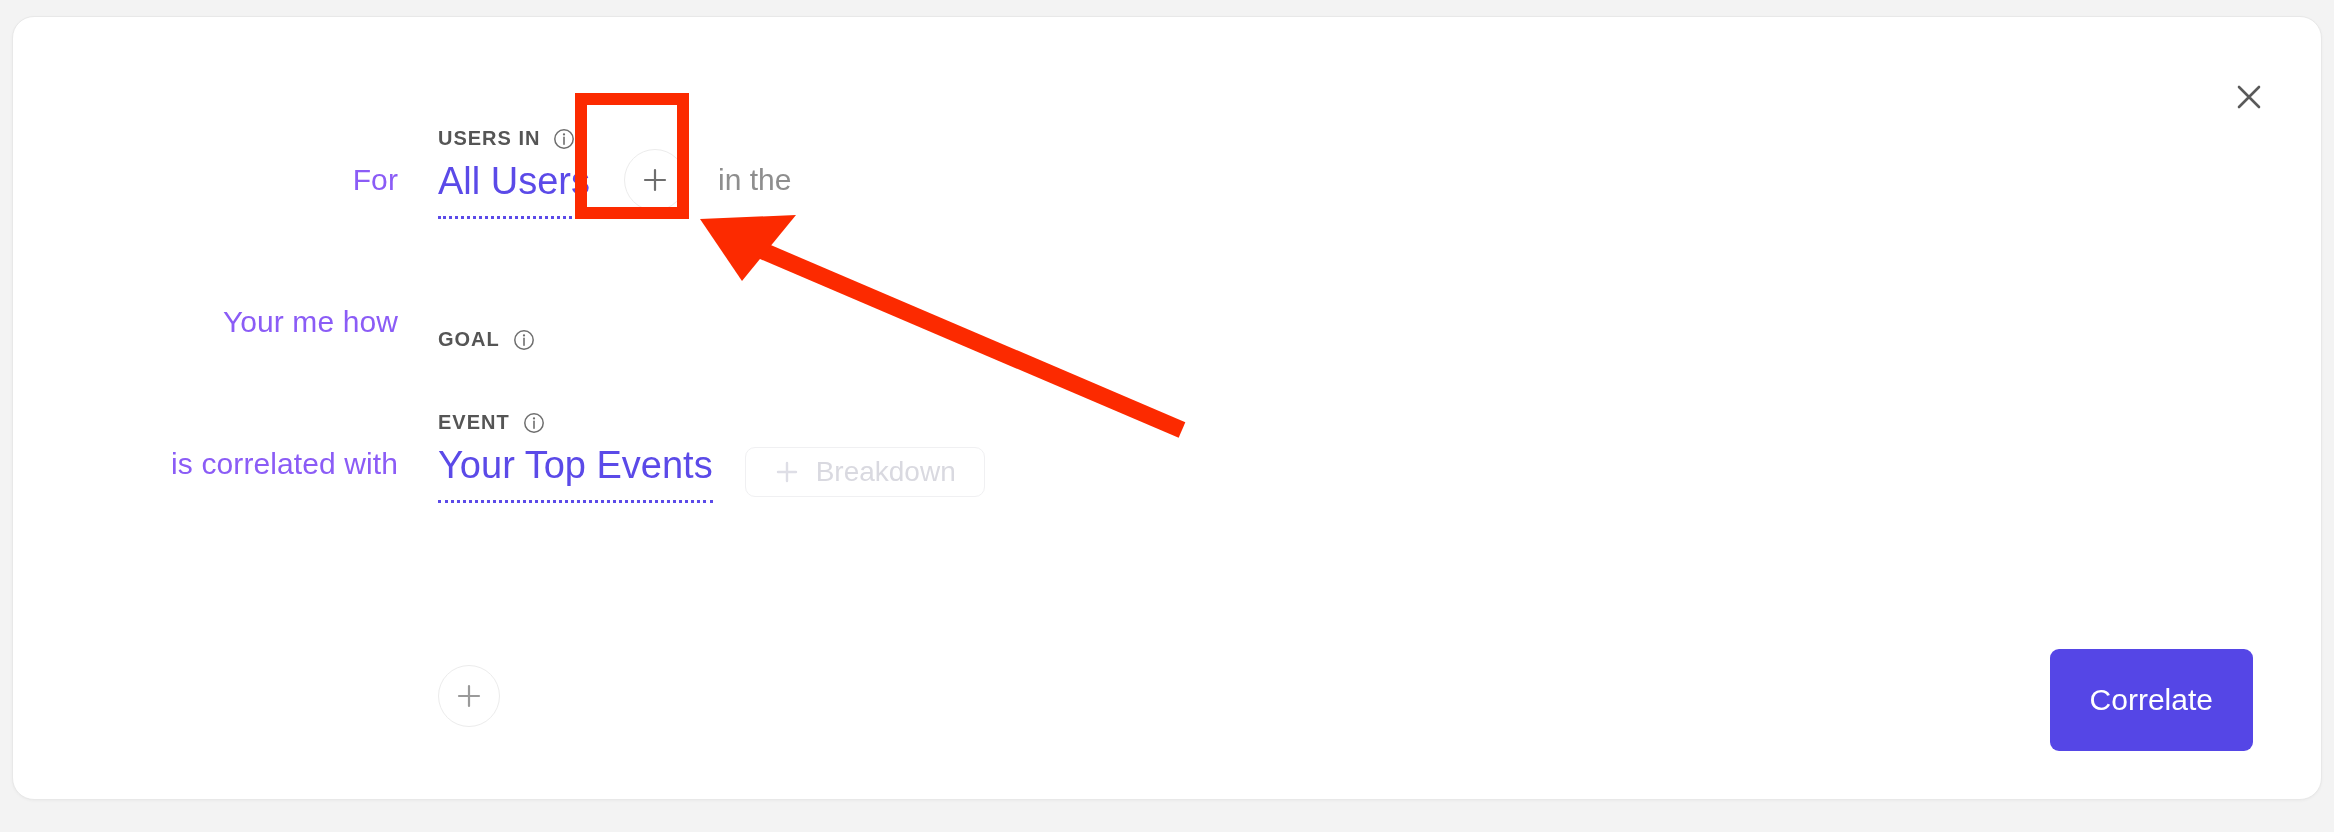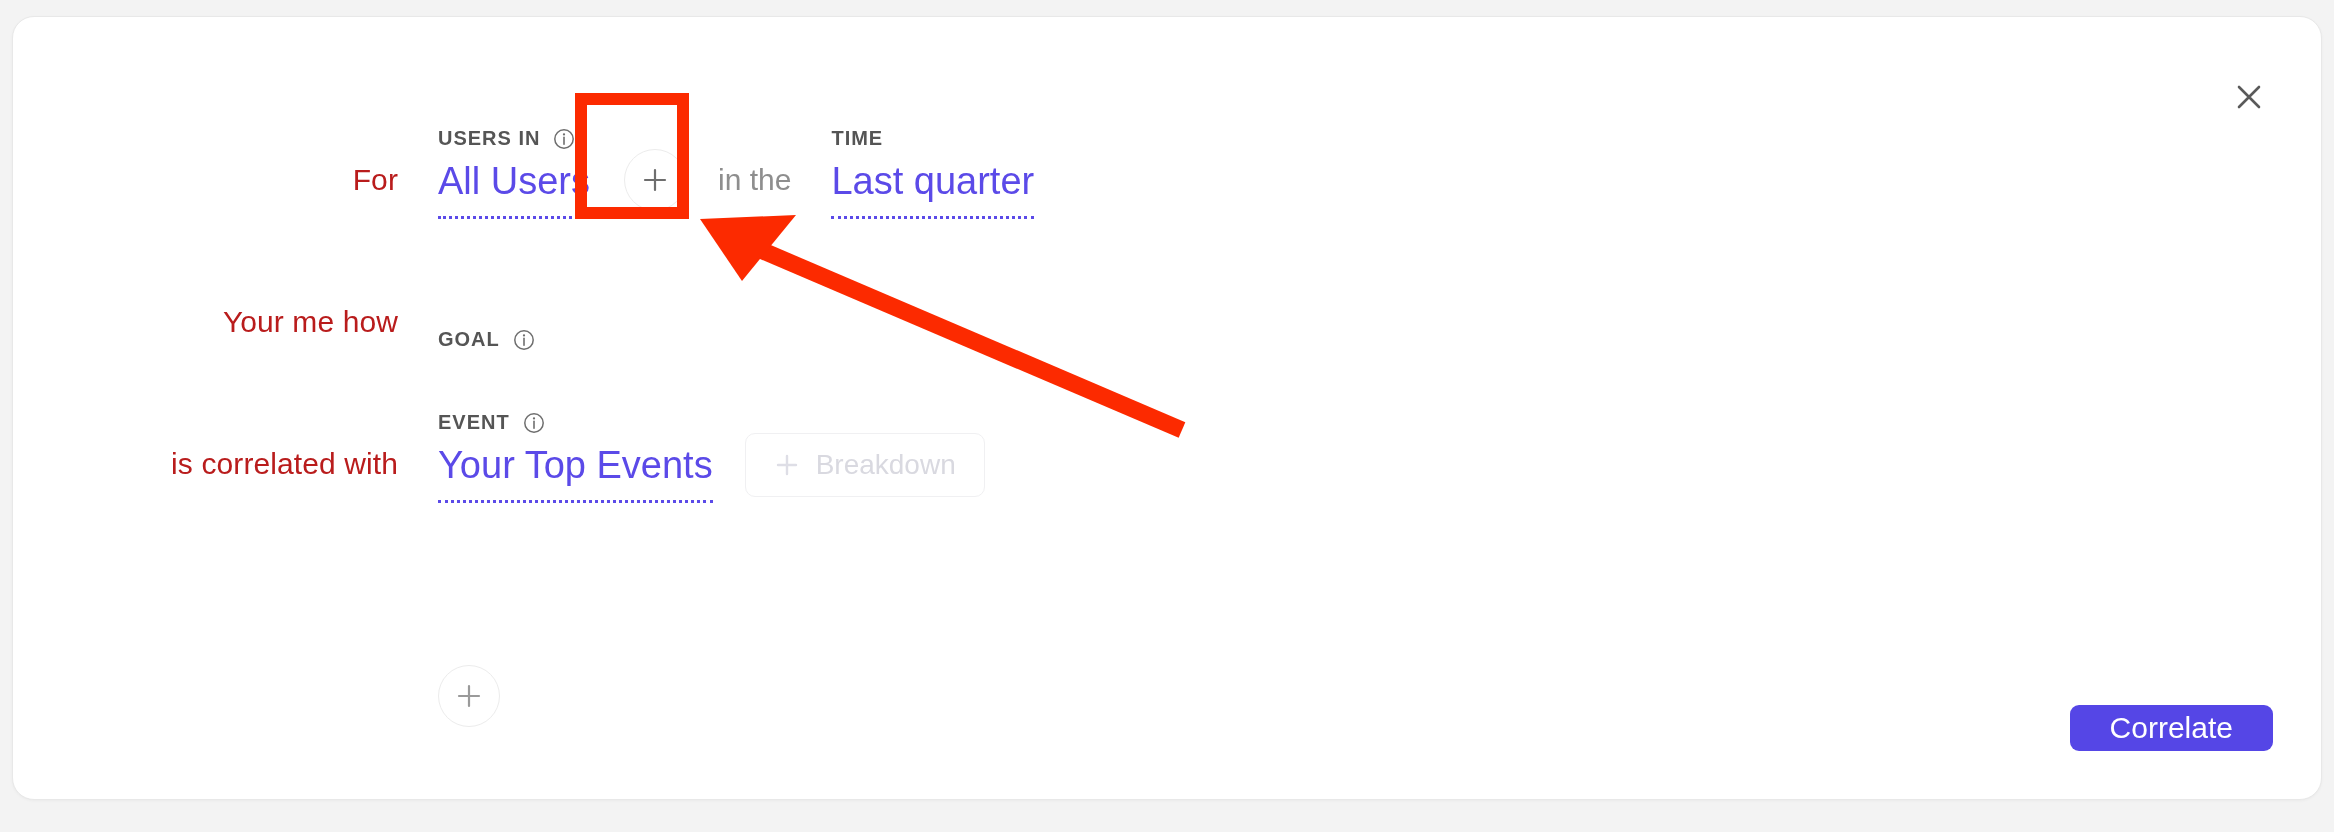--- a/index.html
+++ b/index.html
@@ -60,21 +60,21 @@
     display: flex;
     align-items: flex-end;
     height: 122px;
   }
 
   
   .prefix {
     width: 385px;
     text-align: right;
     font-size: 30px;
-    color: #b91c1c;
+    color: #8b5cf6;
     letter-spacing: 0.1px;
     line-height: 1;
     padding-bottom: 24px;
     white-space: nowrap;
     margin-top: 32px;
   }
 
   .field-wrap {
     position: relative;
     margin-left: 40px;
@@ -140,21 +140,21 @@
     margin-left: 32px;
     padding-bottom: 24px;
     line-height: 1;
     text-align: right;
   }
 
   
   .breakdown-btn {
     margin-left: 32px;
     margin-bottom: 6px;
-    height: 64px;
+    height: 50px;
     padding: 0 28px;
     display: flex;
     align-items: center;
     gap: 16px;
     border: 1.5px solid #f0f0f2;
     border-radius: 10px;
     background: #ffffff;
     font-size: 28px;
     color: #d9d9e0;
     white-space: nowrap;
@@ -166,29 +166,29 @@
   
   .add-row {
     position: absolute;
     left: 425px;
     top: 648px;
   }
 
   
   .correlate-btn {
     position: absolute;
-    right: 48px;
+    right: 68px;
     bottom: 48px;
     background: #5546e6;
     color: #ffffff;
     font-size: 30px;
     font-family: "Liberation Sans", sans-serif;
     border: none;
     border-radius: 9px;
-    padding: 8px 40px;
+    padding: 36px 40px;
     cursor: pointer;
     line-height: 1;
   }
 
   
   .anno-box {
     position: absolute;
     left: 575px;
     top: 93px;
     width: 114px;
@@ -238,26 +238,20 @@
         </div>
 
         <div class="circle-plus inline-plus">
           <svg width="28" height="28" viewBox="0 0 28 28">
             <path d="M14 4 L14 24 M4 14 L24 14" stroke="#6e6e6e" stroke-width="2.2" stroke-linecap="round"></path>
           </svg>
         </div>
 
         <div class="inline-suffix">in the</div>
 
-        <div class="field-wrap">
-          <div class="field-label">
-            <span>TIME</span>
-          </div>
-          <div class="field-value">Last quarter</div>
-        </div>
       </div>
 
       <div class="row" style="margin-top:20px;">
         <div class="prefix">Your me how</div>
 
         <div class="field-wrap">
           <div class="field-label">
             <span>GOAL</span>
             <svg class="info-icon" viewBox="0 0 22 22">
               <circle cx="11" cy="11" r="9.2" fill="none" stroke="#6e6e6e" stroke-width="1.5"></circle>

